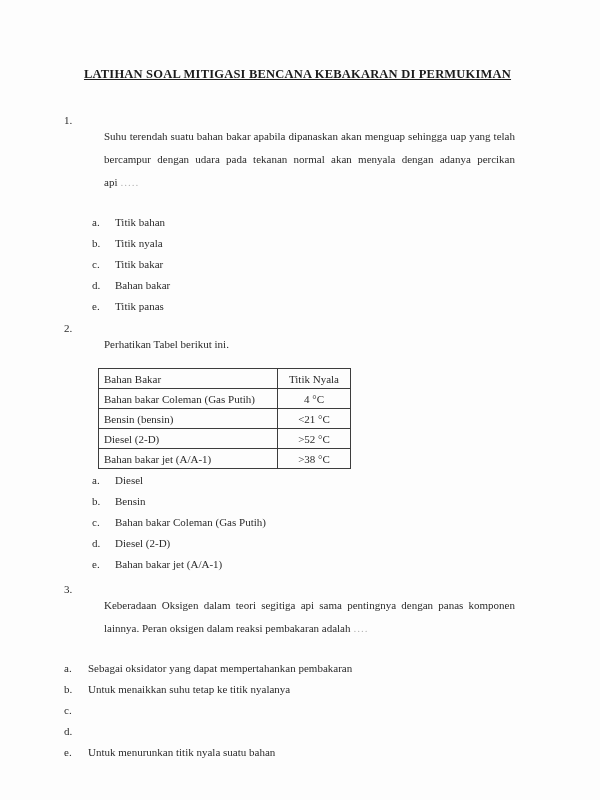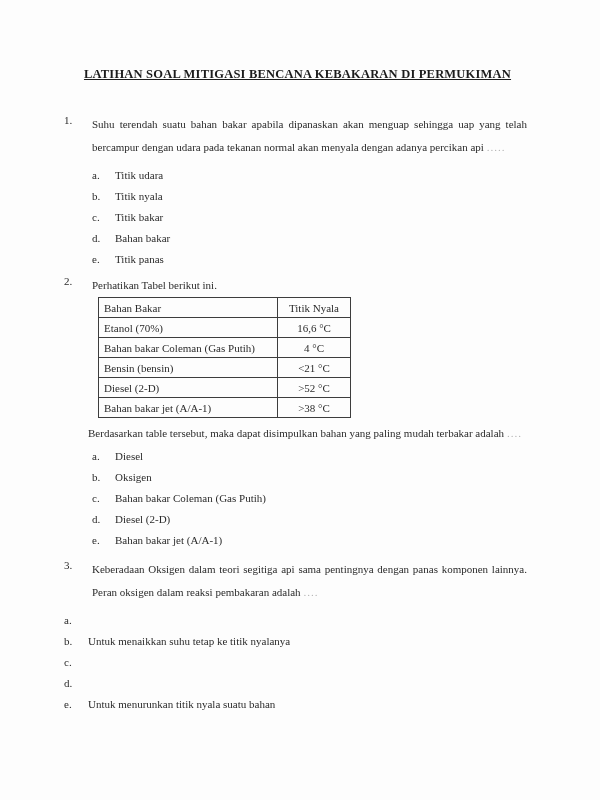--- a/index.html
+++ b/index.html
@@ -25,21 +25,21 @@
   }
   .q { margin:0; }
   .qrow { display:flex; }
   .qnum {
     flex:0 0 24px;
     font-size:11px;
     line-height:23px;
   }
   .qtext {
     flex:1;
-    margin:4px;
+    margin:16px;
     font-size:11px;
     line-height:23px;
     text-align:justify;
   }
   .dots { color:#b3b3b3; letter-spacing:1px; margin-left:3px; }
   .opts { margin-top:2px; }
   .opts.indent { margin-left:28px; }
   .opts.flush  { margin-left:0; }
   .opt { display:flex; font-size:11px; line-height:21px; }
   .opt .olabel { flex:0 0 23px; }
@@ -73,21 +73,21 @@
   <div class="title">LATIHAN SOAL MITIGASI BENCANA KEBAKARAN DI PERMUKIMAN</div>
 
   <section class="q">
     <div class="qrow">
       <span class="qnum">1.</span>
       <p class="qtext"><span>Suhu terendah suatu bahan bakar apabila dipanaskan akan menguap sehingga uap yang telah bercampur dengan udara pada tekanan normal akan menyala dengan adanya percikan api</span><span class="dots">.....</span></p>
     </div>
     <div class="opts indent">
       <div class="opt">
         <span class="olabel">a.</span>
-        <span class="otext">Titik udara</span>
+        <span class="otext">Titik bahan</span>
       </div>
       <div class="opt">
         <span class="olabel">b.</span>
         <span class="otext">Titik nyala</span>
       </div>
       <div class="opt">
         <span class="olabel">c.</span>
         <span class="otext">Titik bakar</span>
       </div>
       <div class="opt">
@@ -109,52 +109,47 @@
 
     <table class="fp-table">
       <thead>
         <tr>
           <th class="c1">Bahan Bakar</th>
           <th class="c2">Titik Nyala</th>
         </tr>
       </thead>
       <tbody>
         <tr>
-          <td class="c1">Etanol (70%)</td>
-          <td class="c2">16,6 °C</td>
-        </tr>
-        <tr>
           <td class="c1">Bahan bakar Coleman (Gas Putih)</td>
           <td class="c2">4 °C</td>
         </tr>
         <tr>
           <td class="c1">Bensin (bensin)</td>
           <td class="c2">&lt;21 °C</td>
         </tr>
         <tr>
           <td class="c1">Diesel (2-D)</td>
           <td class="c2">&gt;52 °C</td>
         </tr>
         <tr>
           <td class="c1">Bahan bakar jet (A/A-1)</td>
           <td class="c2">&gt;38 °C</td>
         </tr>
       </tbody>
     </table>
 
-    <p class="qtext conclusion"><span>Berdasarkan table tersebut, maka dapat disimpulkan bahan yang paling mudah terbakar adalah</span><span class="dots">....</span></p>
 
     <div class="opts indent q2-opts">
       <div class="opt">
         <span class="olabel">a.</span>
         <span class="otext">Diesel</span>
       </div>
       <div class="opt">
         <span class="olabel">b.</span>
-        <span class="otext">Oksigen</span>
+        <span class="otext">Bensin</span>
       </div>
       <div class="opt">
         <span class="olabel">c.</span>
         <span class="otext">Bahan bakar Coleman (Gas Putih)</span>
       </div>
       <div class="opt">
         <span class="olabel">d.</span>
         <span class="otext">Diesel (2-D)</span>
       </div>
       <div class="opt">
@@ -165,20 +160,21 @@
   </section>
 
   <section class="q q3">
     <div class="qrow">
       <span class="qnum">3.</span>
       <p class="qtext"><span>Keberadaan Oksigen dalam teori segitiga api sama pentingnya dengan panas komponen lainnya. Peran oksigen dalam reaksi pembakaran adalah</span><span class="dots">....</span></p>
     </div>
     <div class="opts flush">
       <div class="opt">
         <span class="olabel">a.</span>
+        <span class="otext">Sebagai oksidator yang dapat mempertahankan pembakaran</span>
       </div>
       <div class="opt">
         <span class="olabel">b.</span>
         <span class="otext">Untuk menaikkan suhu tetap ke titik nyalanya</span>
       </div>
       <div class="opt">
         <span class="olabel">c.</span>
       </div>
       <div class="opt">
         <span class="olabel">d.</span>

